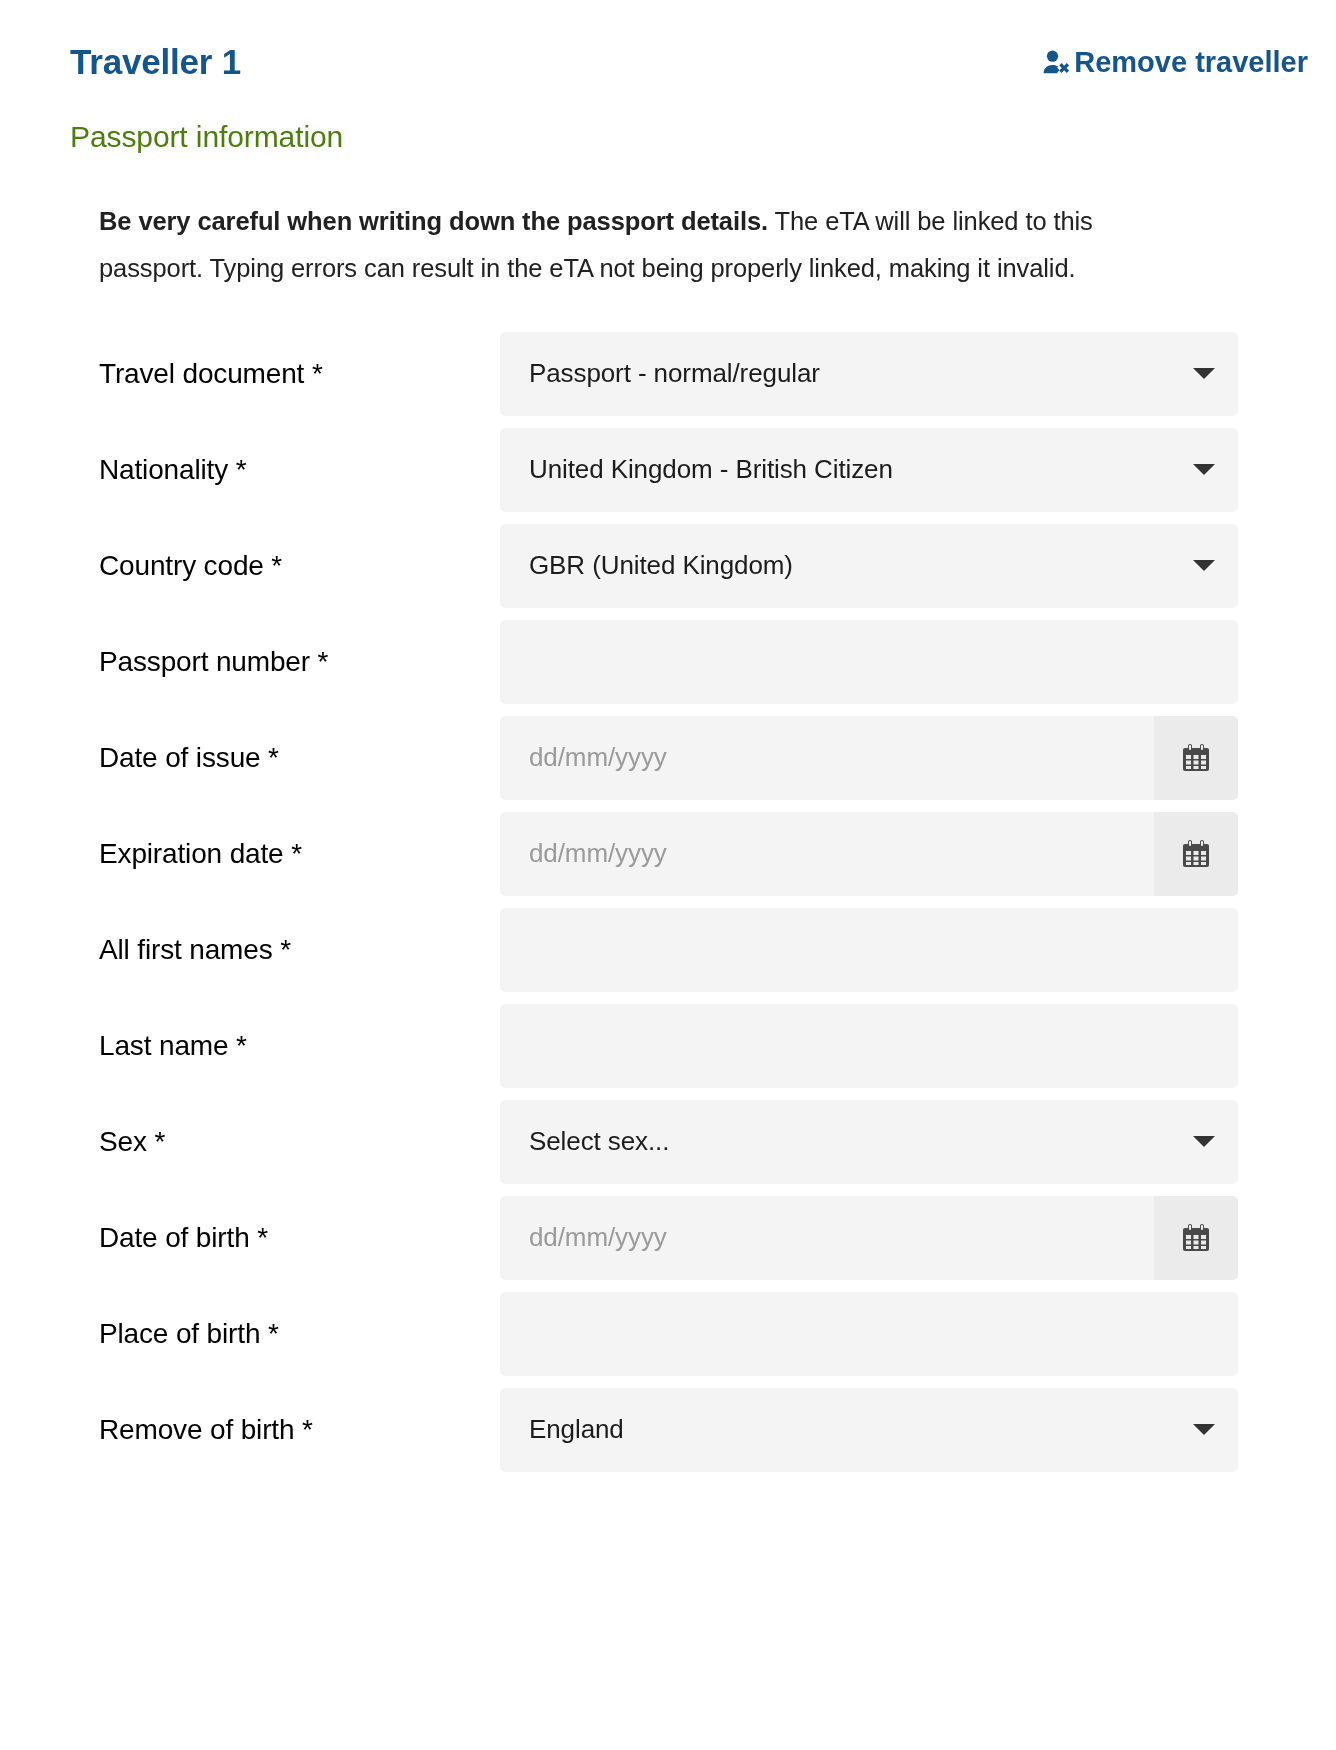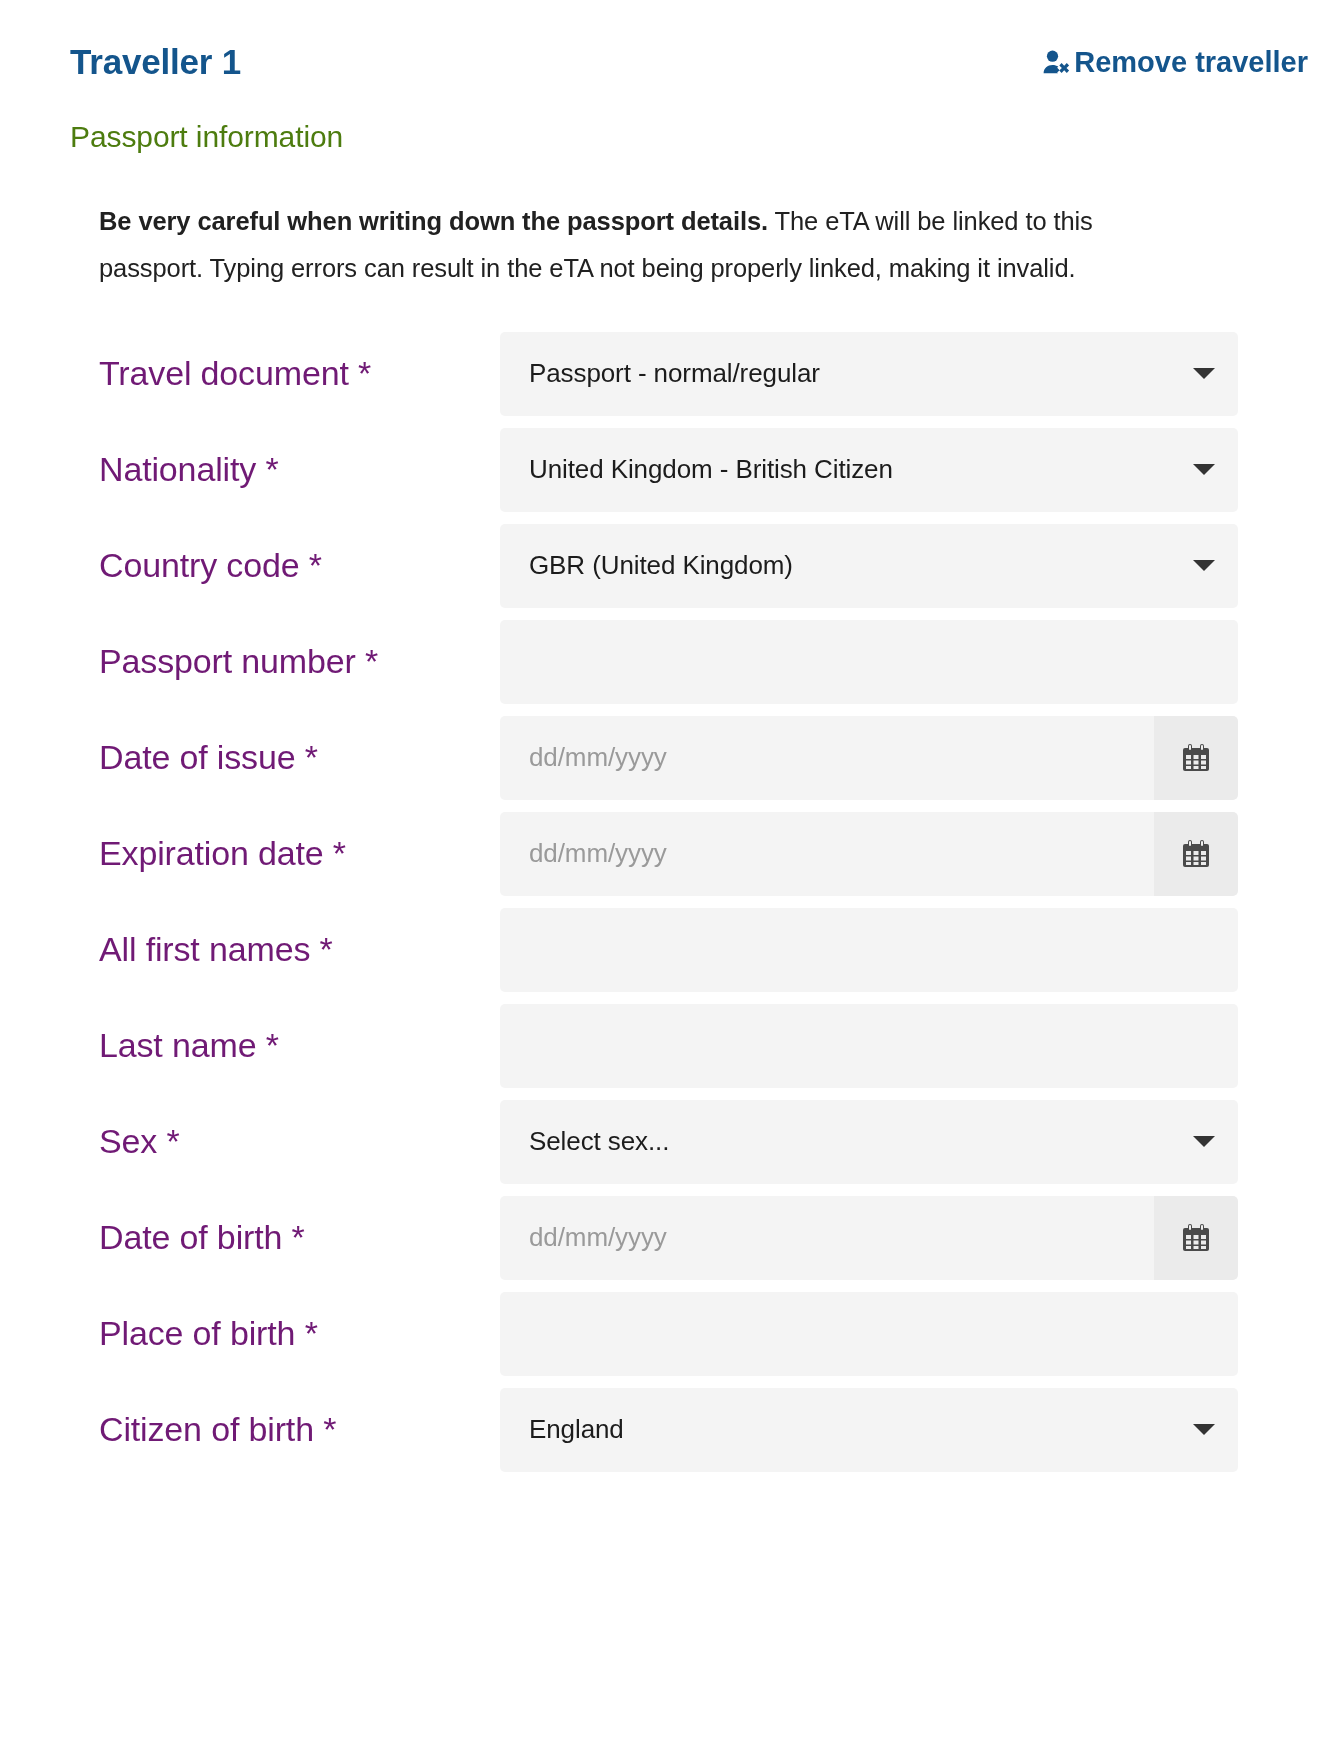--- a/index.html
+++ b/index.html
@@ -88,22 +88,22 @@
     width: 1139px;
   }
   .form-label {
     position: absolute;
     left: 0;
     top: 0;
     width: 380px;
     height: 84px;
     display: flex;
     align-items: center;
-    font-size: 34px;
-    color: #701a75;
+    font-size: 28px;
+    color: #000000;
     letter-spacing: -0.15px;
   }
   .field-wrap {
     position: absolute;
     left: 401px;
     top: 0;
     width: 738px;
     height: 84px;
     background: #f4f4f4;
     border-radius: 5px;
@@ -316,21 +316,21 @@
           </div>
         </div>
       </div>
       <div class="form-row">
         <div class="form-label">Place of birth *</div>
         <div class="field-wrap">
           <div class="field-text empty"></div>
         </div>
       </div>
       <div class="form-row">
-        <div class="form-label">Citizen of birth *</div>
+        <div class="form-label">Remove of birth *</div>
         <div class="field-wrap">
           <div class="field-text">England</div>
           <div class="select-arrow">
             <span class="tri"></span>
           </div>
         </div>
       </div>
     </div>
 
 </div>

